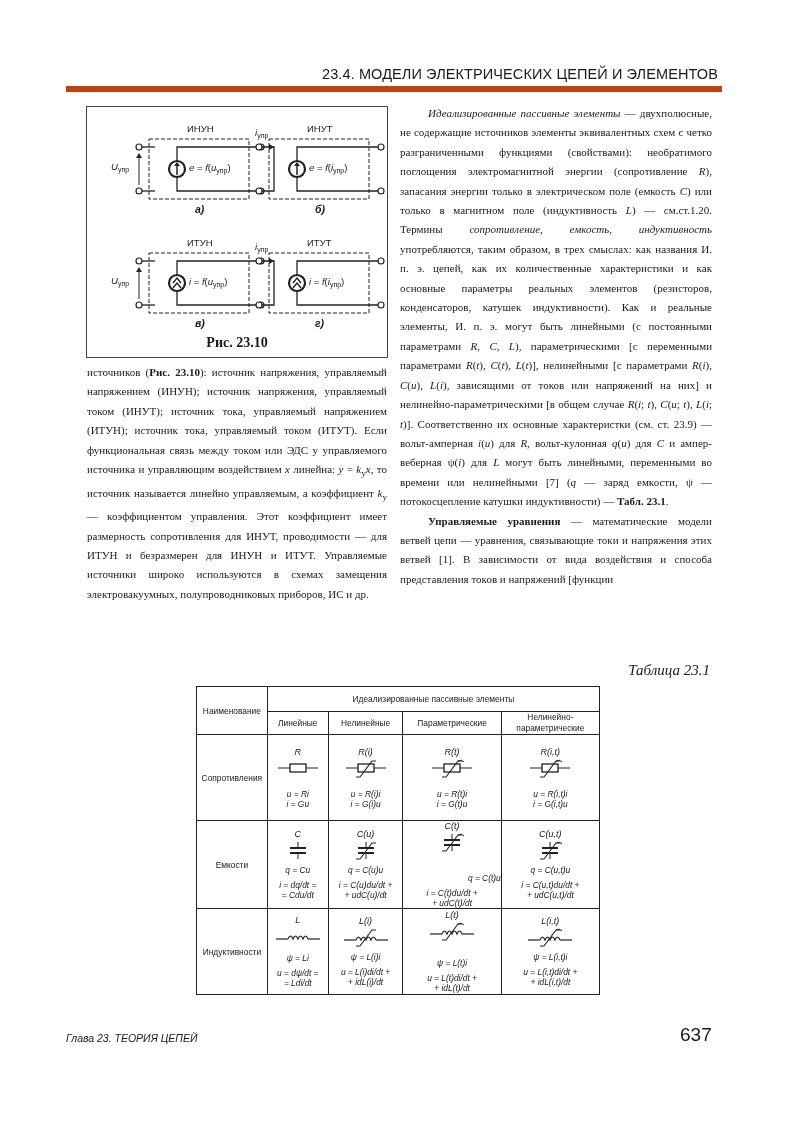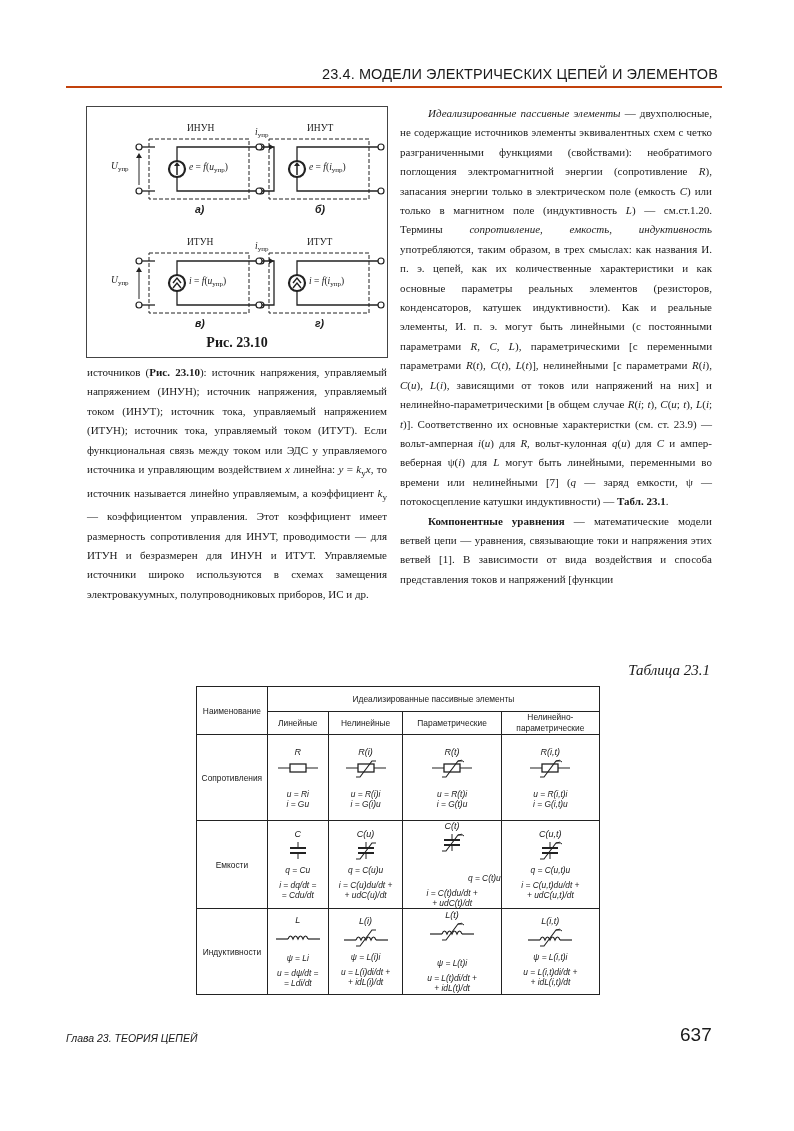--- a/index.html
+++ b/index.html
@@ -1,22 +1,22 @@
 <!DOCTYPE html>
 <html><head>
 <meta charset="utf-8">
 <style>
   html, body { margin:0; padding:0; background:#ffffff; }
   body { width:794px; height:1131px; position:relative; overflow:hidden; color:#1a1a1a; }
-  .header { position:absolute; left:66px; top:64px; width:656px; height:22px; border-bottom:2px solid #c2410c; }
+  .header { position:absolute; left:66px; top:64px; width:656px; height:22px; border-bottom:6px solid #c2410c; }
   .header-title { position:absolute; right:4px; top:2px; font-family:"Liberation Sans", sans-serif; font-size:14.5px; letter-spacing:0.1px; }
   .figure-box { position:absolute; left:86px; top:106px; width:300px; height:250px; border:1.5px solid #444; }
   .fig-caption { position:absolute; left:0; right:0; bottom:6px; text-align:center; font-family:"Liberation Serif", serif; font-weight:bold; font-size:14px; }
   .fig svg { position:absolute; left:0; top:0; }
-  .lbl { position:absolute; font-family:Liberation Serif, serif; font-size:9.5px; }
+  .lbl { position:absolute; font-family:Liberation Sans, sans-serif; font-size:9.5px; }
   .sub { font-size:7px; vertical-align:-2px; }
   .sublbl { position:absolute; font-family:"Liberation Sans", sans-serif; font-style:italic; font-weight:bold; font-size:10.5px; }
   .col { position:absolute; font-family:"Liberation Serif", serif; font-size:11px; line-height:19.4px; text-align:justify; }
   .col p { margin:0; }
   .col-left { left:87px; top:363px; width:300px; }
   .col-right { left:400px; top:104px; width:312px; }
   .indent { text-indent:28px; }
   .table-title { position:absolute; left:480px; top:662px; width:230px; text-align:right; font-family:"Liberation Serif", serif; font-style:italic; font-size:15px; }
   table.t { position:absolute; left:196px; top:686px; width:404px; border-collapse:collapse; font-family:"Liberation Sans", sans-serif; font-size:8.4px; }
   table.t td, table.t th { border:1px solid #222; text-align:center; font-weight:normal; padding:0; }
@@ -102,21 +102,21 @@
     <div class="lbl" style="left: 222px; top: 169px;"><i>i</i> = <i>f</i>(<i>i</i><span class="sub">упр</span>)</div>
     <div class="sublbl" style="left: 228px; top: 210px;">г)</div>
   </div>
 
 <div class="col col-left">
   <p id="lp1">источников (<b>Рис. 23.10</b>): источник напряжения, управляемый напряжением (ИНУН); источник напряжения, управляемый током (ИНУТ); источник тока, управляемый напряжением (ИТУН); источник тока, управляемый током (ИТУТ). Если функциональная связь между током или ЭДС у управляемого источника и управляющим воздействием <i>x</i> линейна: <i>y</i> = <i>k</i><sub>у</sub><i>x</i>, то источник называется линейно управляемым, а коэффициент <i>k</i><sub>у</sub> — коэффициентом управления. Этот коэффициент имеет размерность сопротивления для ИНУТ, проводимости — для ИТУН и безразмерен для ИНУН и ИТУТ. Управляемые источники широко используются в схемах замещения электровакуумных, полупроводниковых приборов, ИС и др.</p>
 </div>
 
 <div class="col col-right">
   <p class="indent" id="rp1"><i>Идеализированные пассивные элементы</i> — двухполюсные, не содержащие источников элементы эквивалентных схем с четко разграниченными функциями (свойствами): необратимого поглощения электромагнитной энергии (сопротивление <i>R</i>), запасания энергии только в электрическом поле (емкость <i>C</i>) или только в магнитном поле (индуктивность <i>L</i>) — см.ст.1.20. Термины <i>сопротивление</i>, <i>емкость</i>, <i>индуктивность</i> употребляются, таким образом, в трех смыслах: как названия И. п. э. цепей, как их количественные характеристики и как основные параметры реальных элементов (резисторов, конденсаторов, катушек индуктивности). Как и реальные элементы, И. п. э. могут быть линейными (с постоянными параметрами <i>R</i>, <i>C</i>, <i>L</i>), параметрическими [с переменными параметрами <i>R</i>(<i>t</i>), <i>C</i>(<i>t</i>), <i>L</i>(<i>t</i>)], нелинейными [с параметрами <i>R</i>(<i>i</i>), <i>C</i>(<i>u</i>), <i>L</i>(<i>i</i>), зависящими от токов или напряжений на них] и нелинейно-параметрическими [в общем случае <i>R</i>(<i>i</i>; <i>t</i>), <i>C</i>(<i>u</i>; <i>t</i>), <i>L</i>(<i>i</i>; <i>t</i>)]. Соответственно их основные характеристки (см. ст. 23.9) — вольт-амперная <i>i</i>(<i>u</i>) для <i>R</i>, вольт-кулонная <i>q</i>(<i>u</i>) для <i>C</i> и ампер-веберная ψ(<i>i</i>) для <i>L</i> могут быть линейными, переменными во времени или нелинейными [7] (<i>q</i> — заряд емкости, ψ — потокосцепление катушки индуктивности) — <b>Табл. 23.1</b>.</p>
-  <p class="indent" id="rp2"><b>Компонентные уравнения</b> — математические модели ветвей цепи — уравнения, связывающие токи и напряжения этих ветвей [1]. В зависимости от вида воздействия и способа представления токов и напряжений [функции</p>
+  <p class="indent" id="rp2"><b>Управляемые уравнения</b> — математические модели ветвей цепи — уравнения, связывающие токи и напряжения этих ветвей [1]. В зависимости от вида воздействия и способа представления токов и напряжений [функции</p>
 </div>
 
 <div class="table-title">Таблица 23.1</div>
 
 <table class="t" id="tbl">
   <thead>
     <tr>
       <th rowspan="2" style="width:70px;height:46px">Наименование</th>
       <th colspan="4" style="height:24px">Идеализированные пассивные элементы</th>
     </tr>

